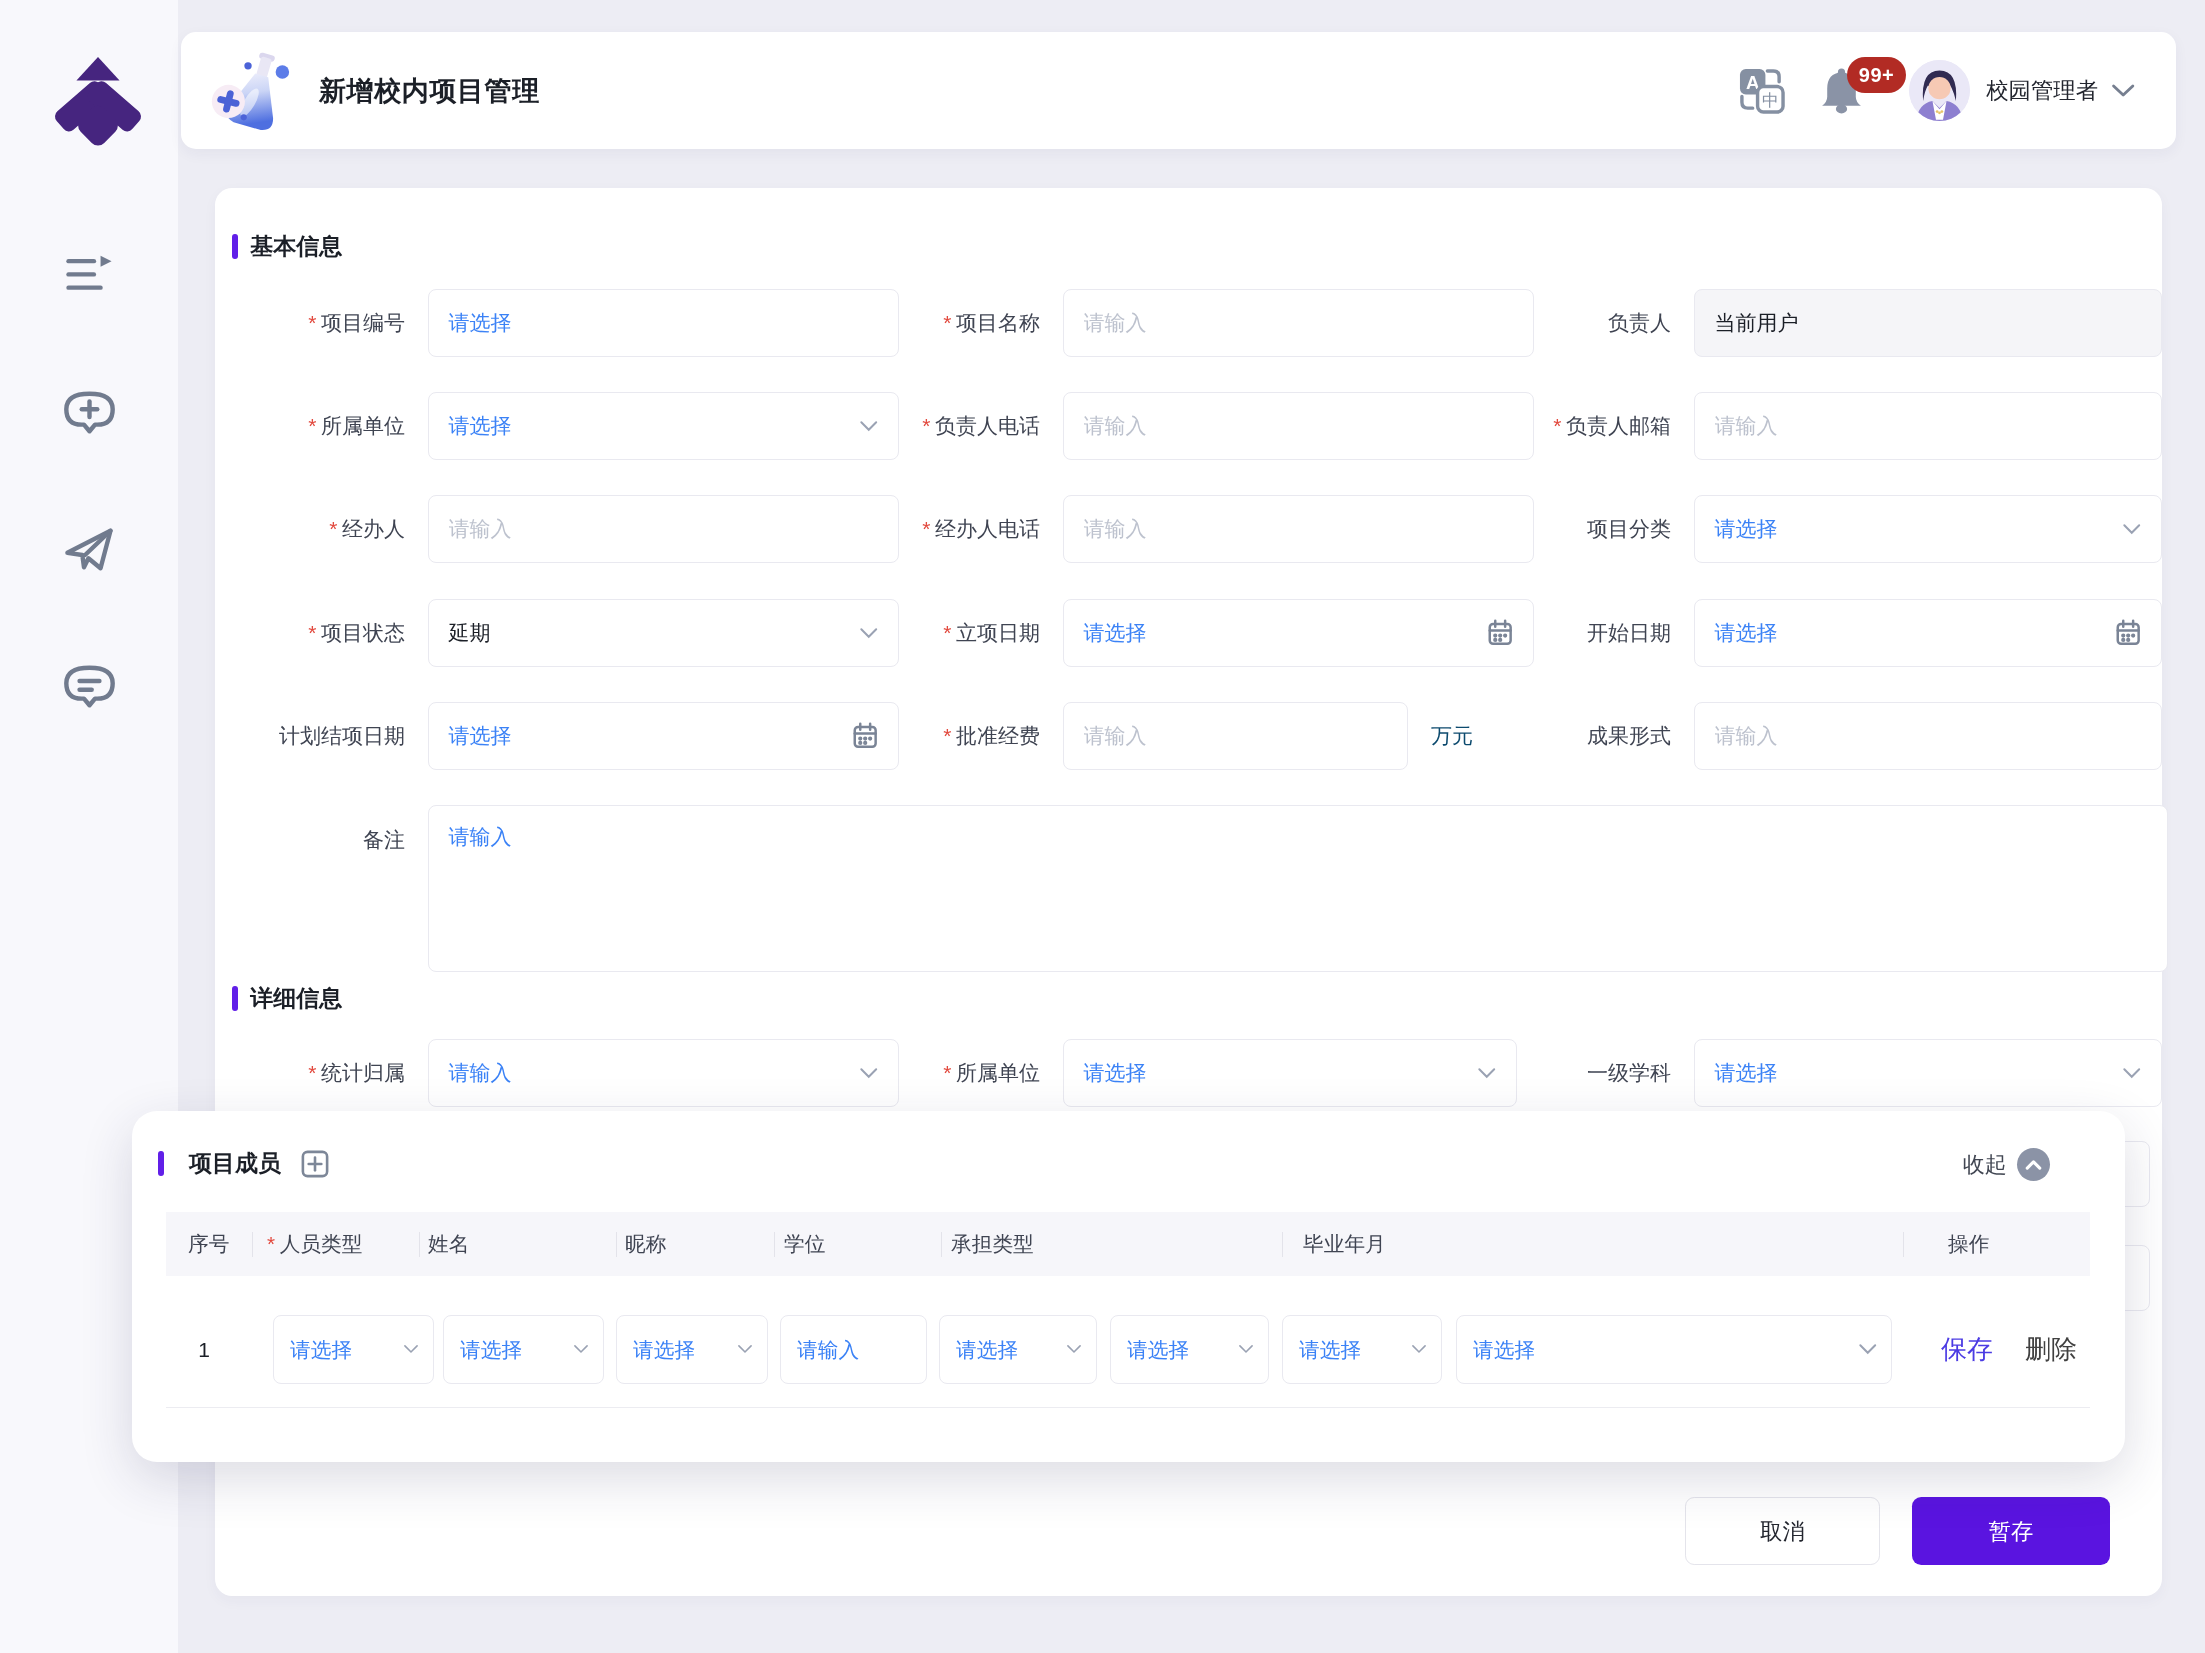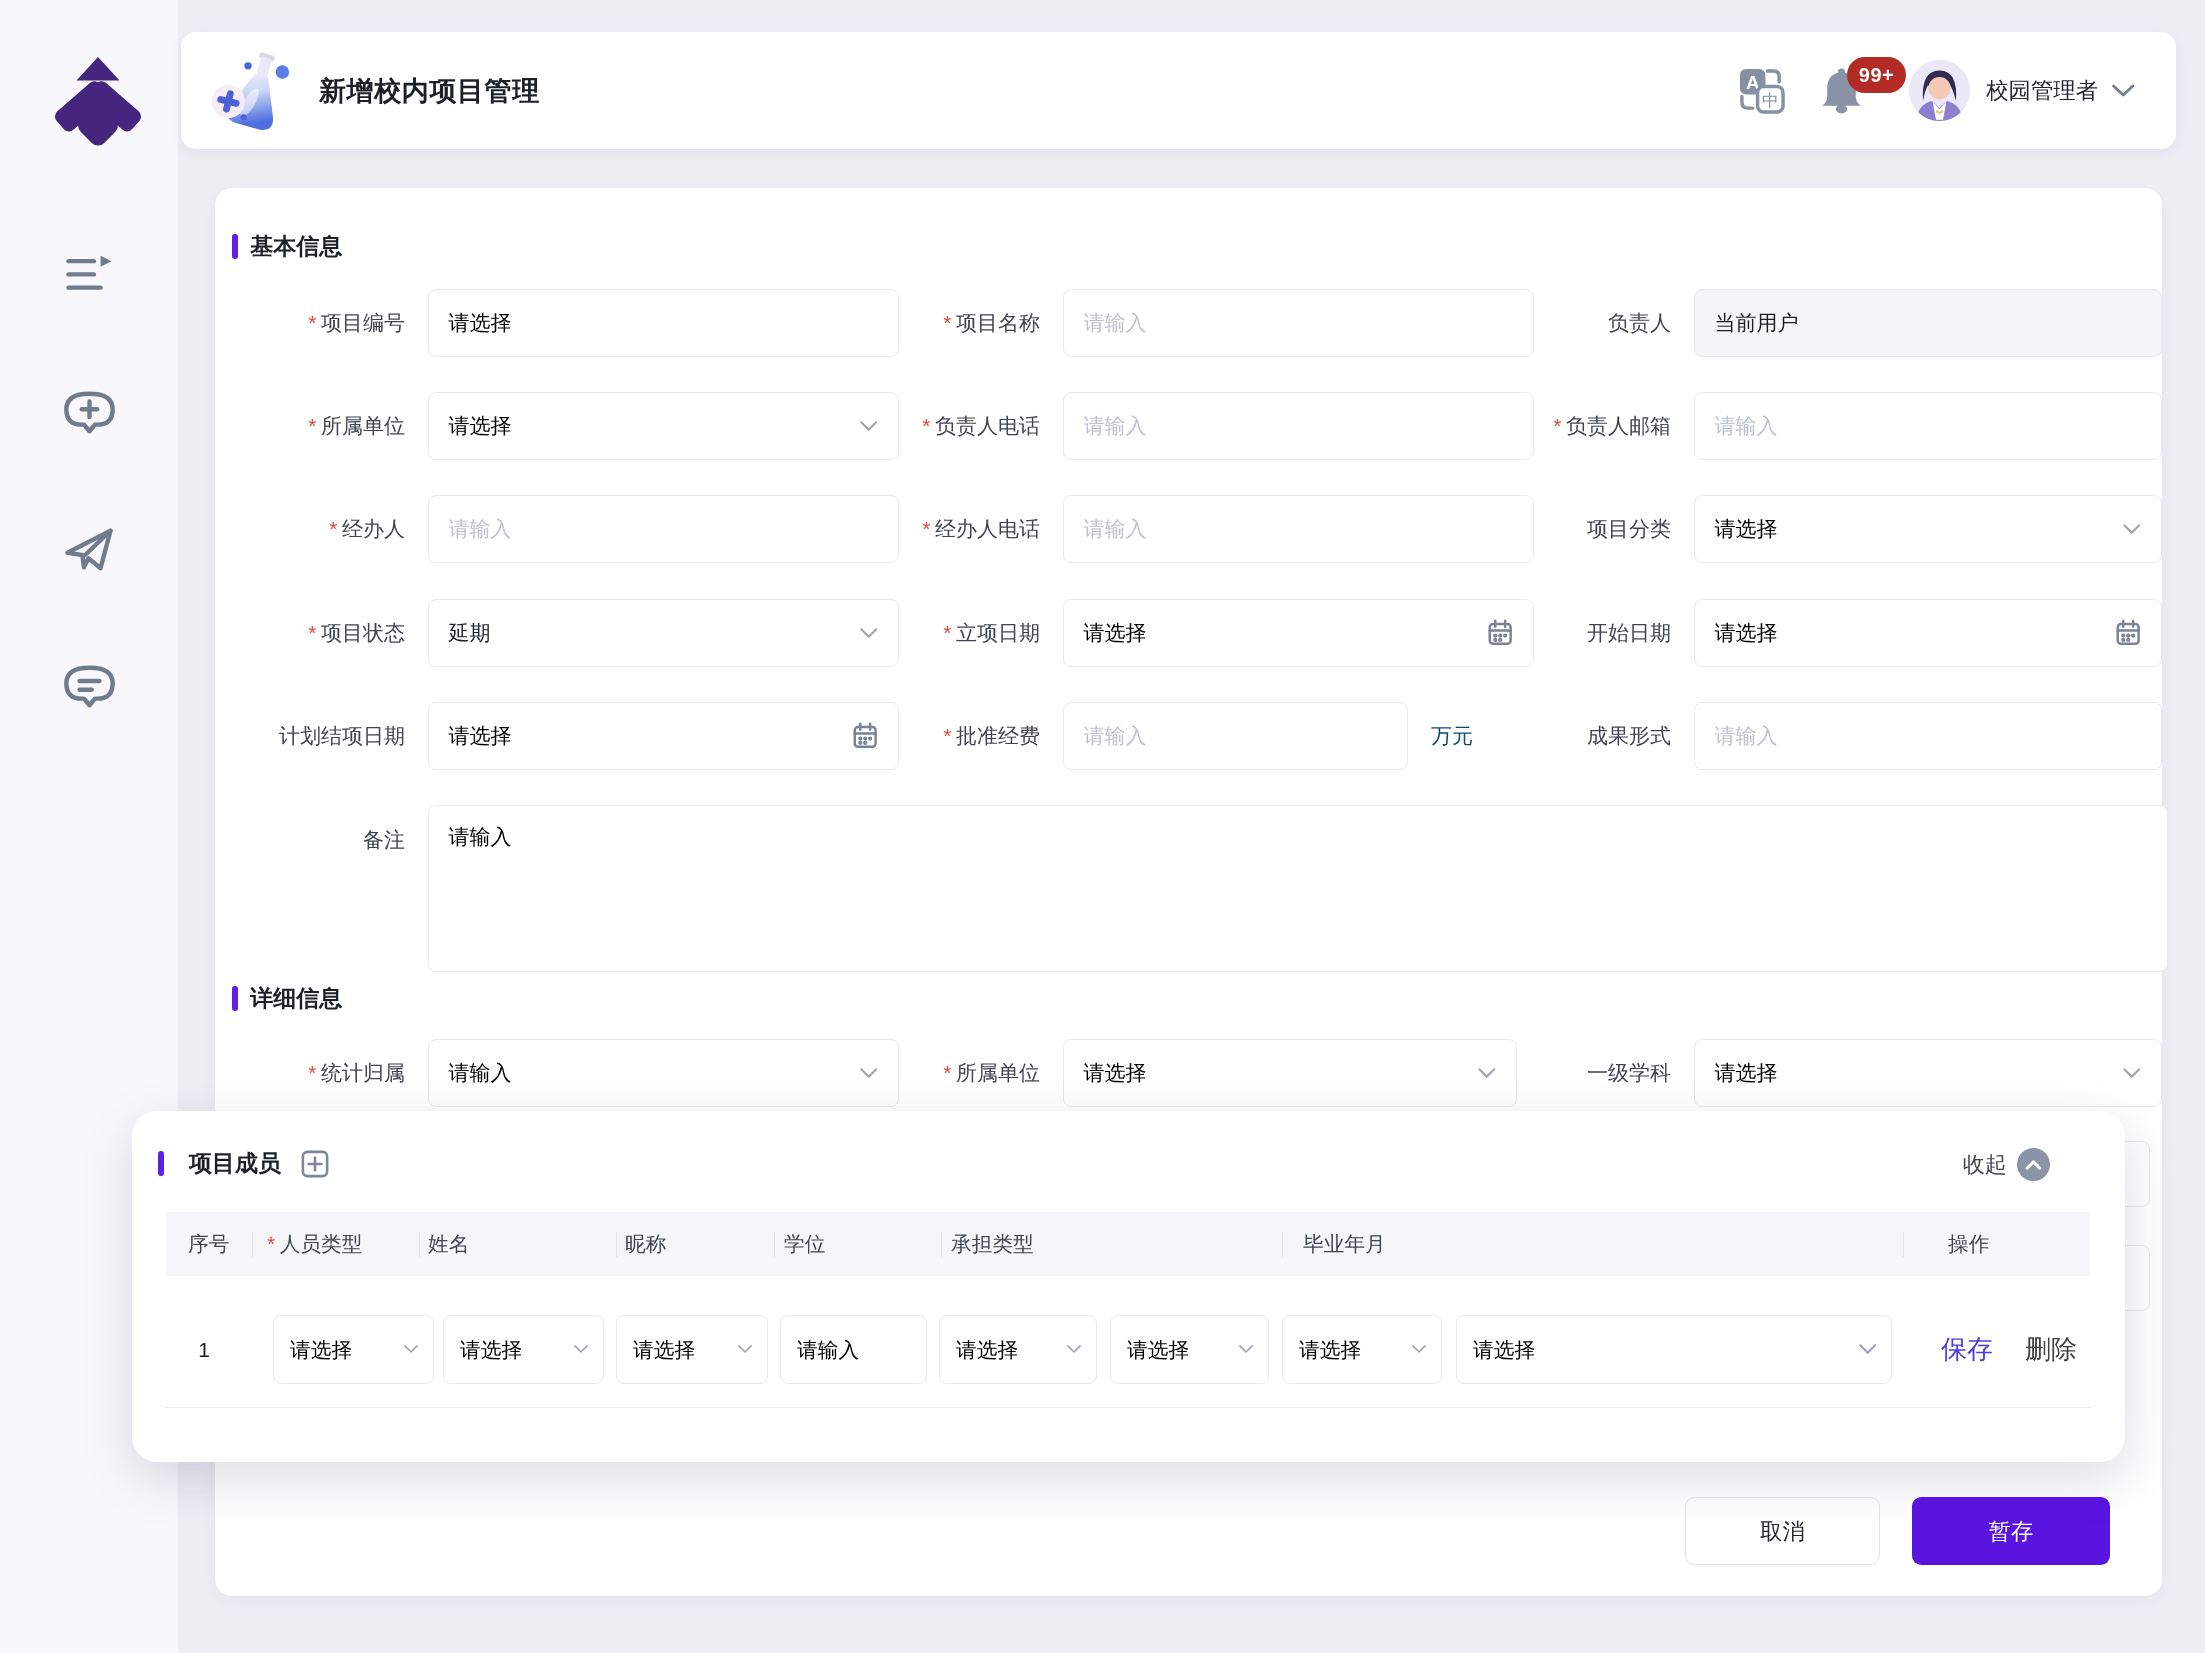--- a/index.html
+++ b/index.html
@@ -39,21 +39,21 @@
 
   .field{position:absolute;display:flex;align-items:center;height:68px;}
   .flabel{width:190px;flex:0 0 auto;text-align:right;font-size:21px;color:#3F4452;white-space:nowrap;
     display:flex;justify-content:flex-end;align-items:center;margin-right:23px;}
   .req{color:#E2483D;margin-right:4.6px;}
   .ibox{position:relative;height:68px;background:#fff;border:1.1px solid #E9E9F0;border-radius:8px;
     display:flex;align-items:center;box-sizing:border-box;padding:0 19.5px;}
   .ibox input{border:none;outline:none;background:transparent;width:100%;font-size:21px;color:#1B1F27;
     font-family:"Liberation Sans","DejaVu Sans",sans-serif;padding:0;}
   .ibox input::placeholder{color:#BDC2CE;}
-  .ph{color:#000000;font-size:21px;}
+  .ph{color:#3b82f6;font-size:21px;}
   .val{color:#1B1F27;font-size:21px;}
   .ibox .tail{margin-left:auto;display:flex;align-items:center;}
   .ibox.disabled{background:#F5F5F8;}
   .suffix{font-size:21px;color:#0c4a6e;margin-left:23px;}
   .remark-label{align-self:flex-start;margin-top:20.7px;}
   .tbox{border:1.1px solid #E9E9F0;border-radius:8px;box-sizing:border-box;padding:17px 19.5px;background:#fff;}
 
   .ghost{position:absolute;width:62px;height:66px;border:1.1px solid #E9E9F0;border-radius:8px;background:#fff;box-sizing:border-box;}
 
   .btn{height:68px;border-radius:9.2px;font-size:22.4px;cursor:pointer;box-sizing:border-box;

